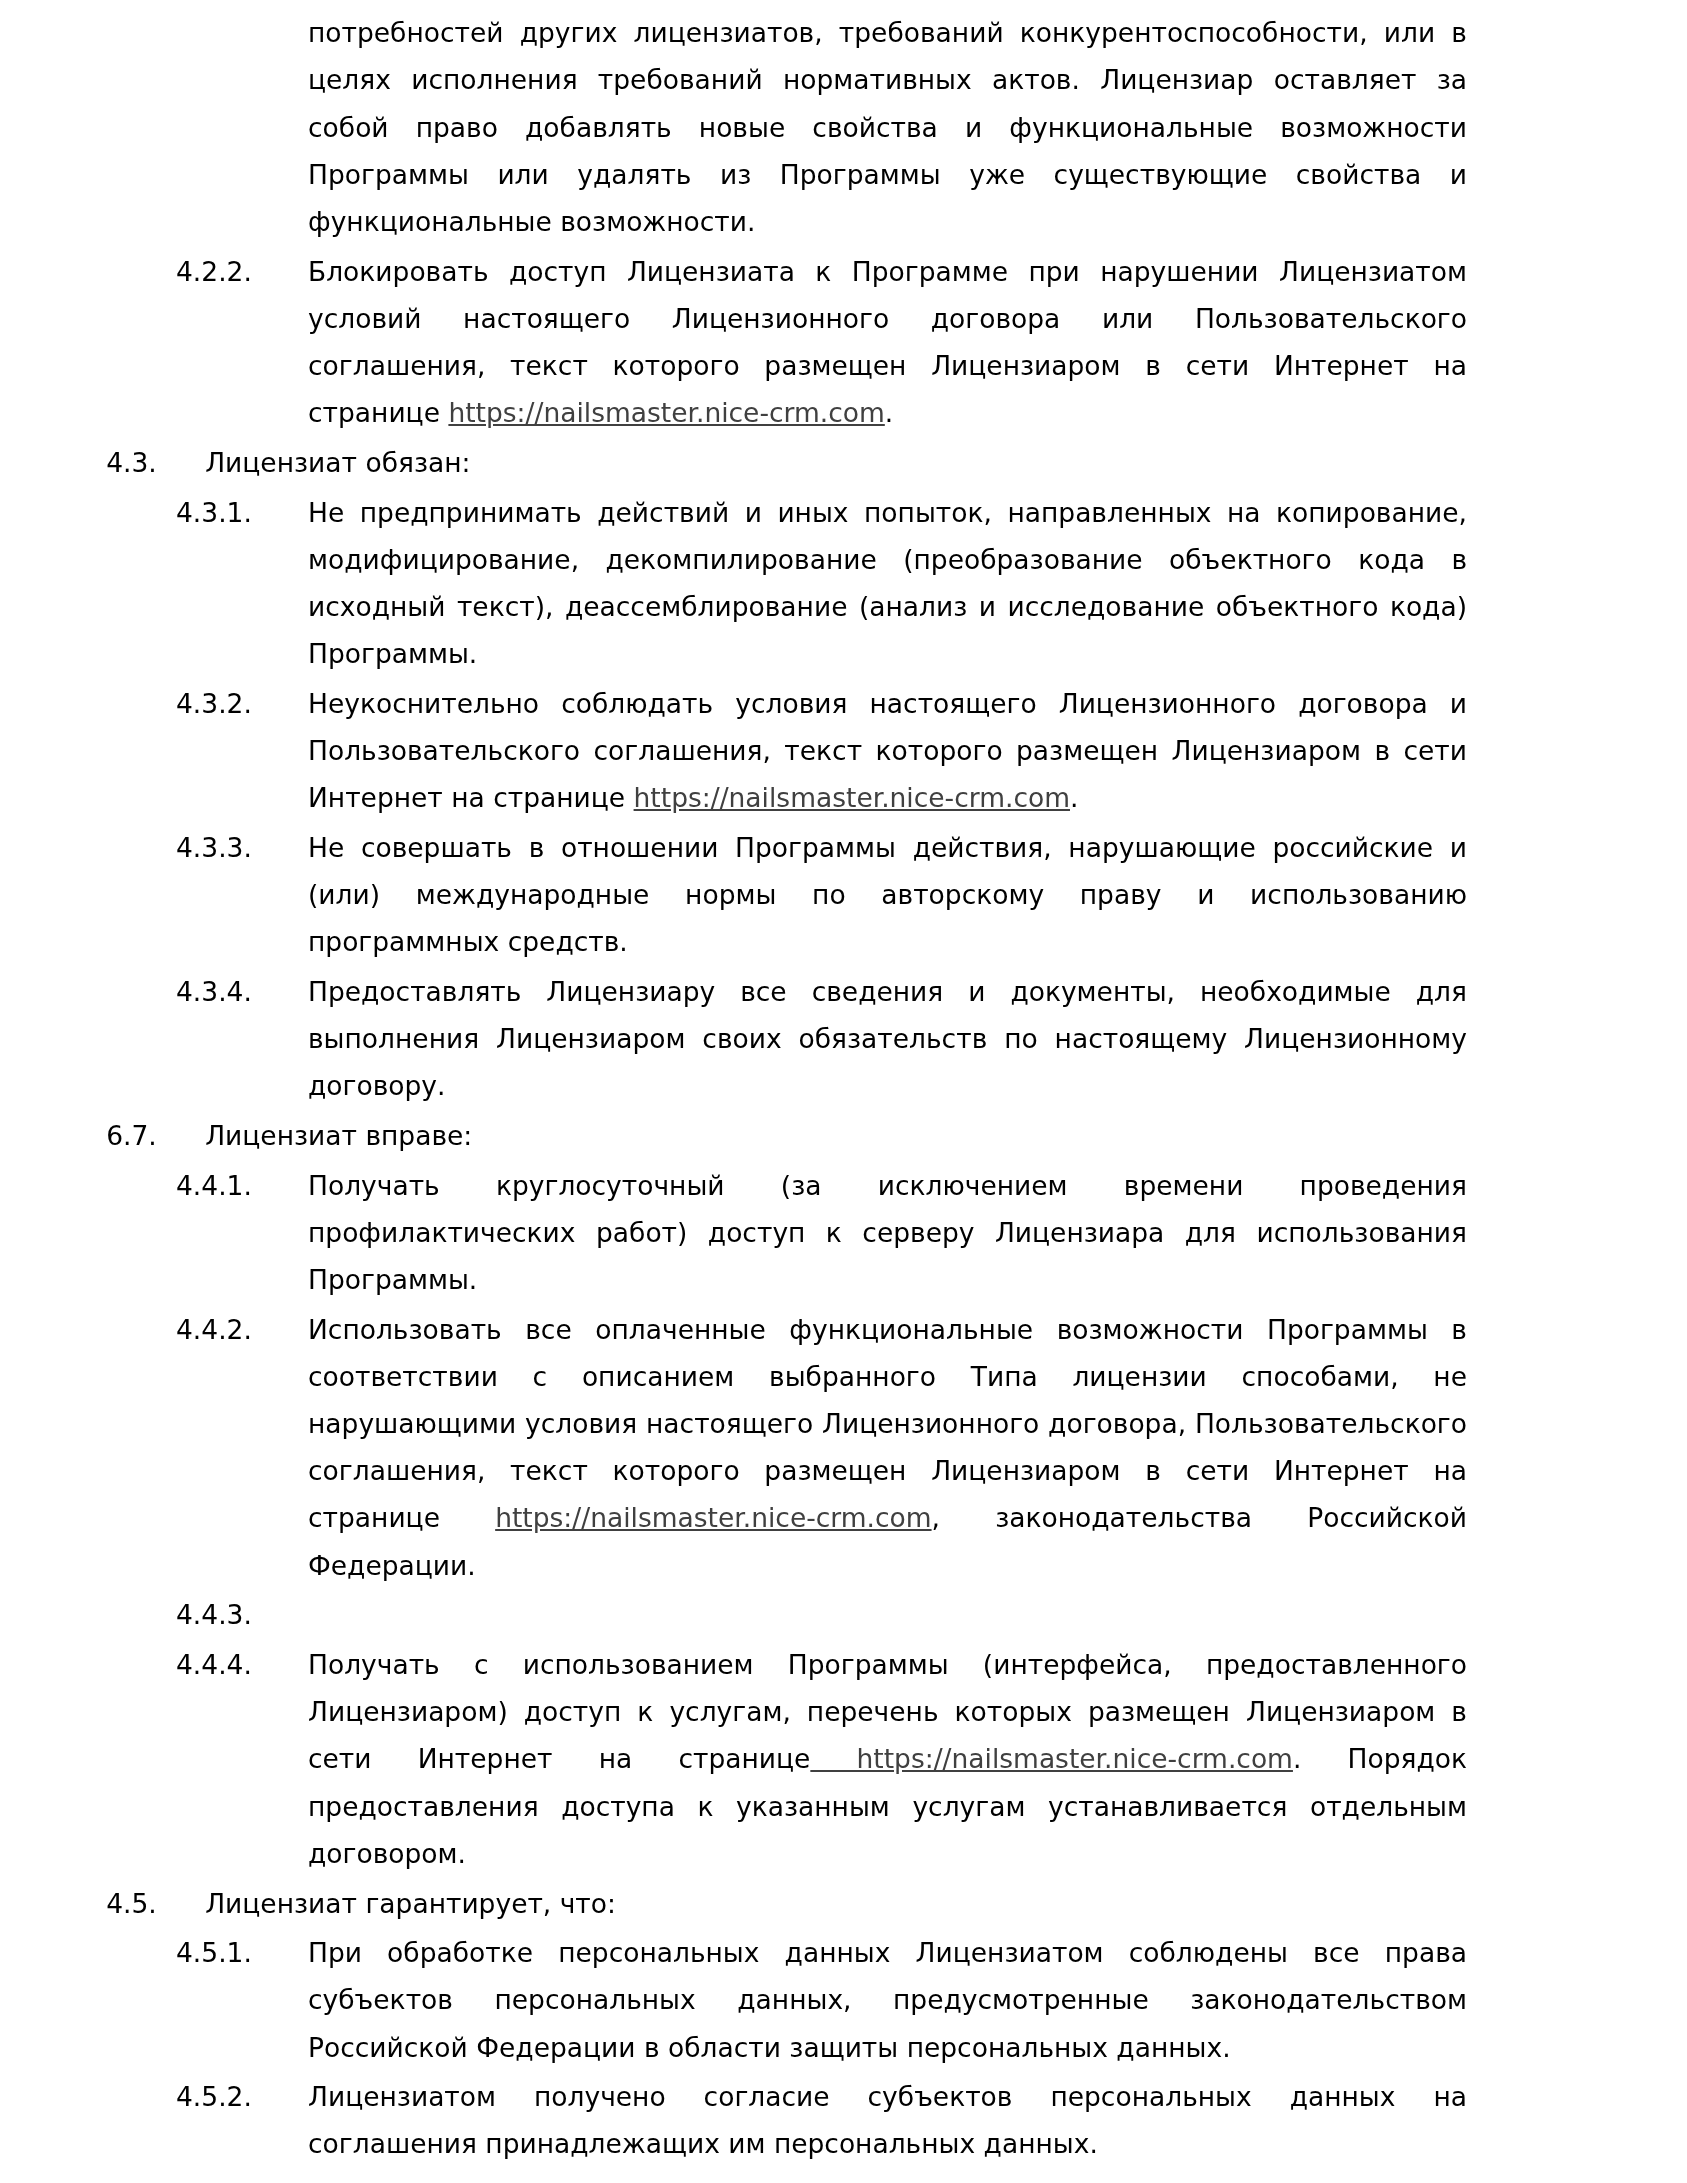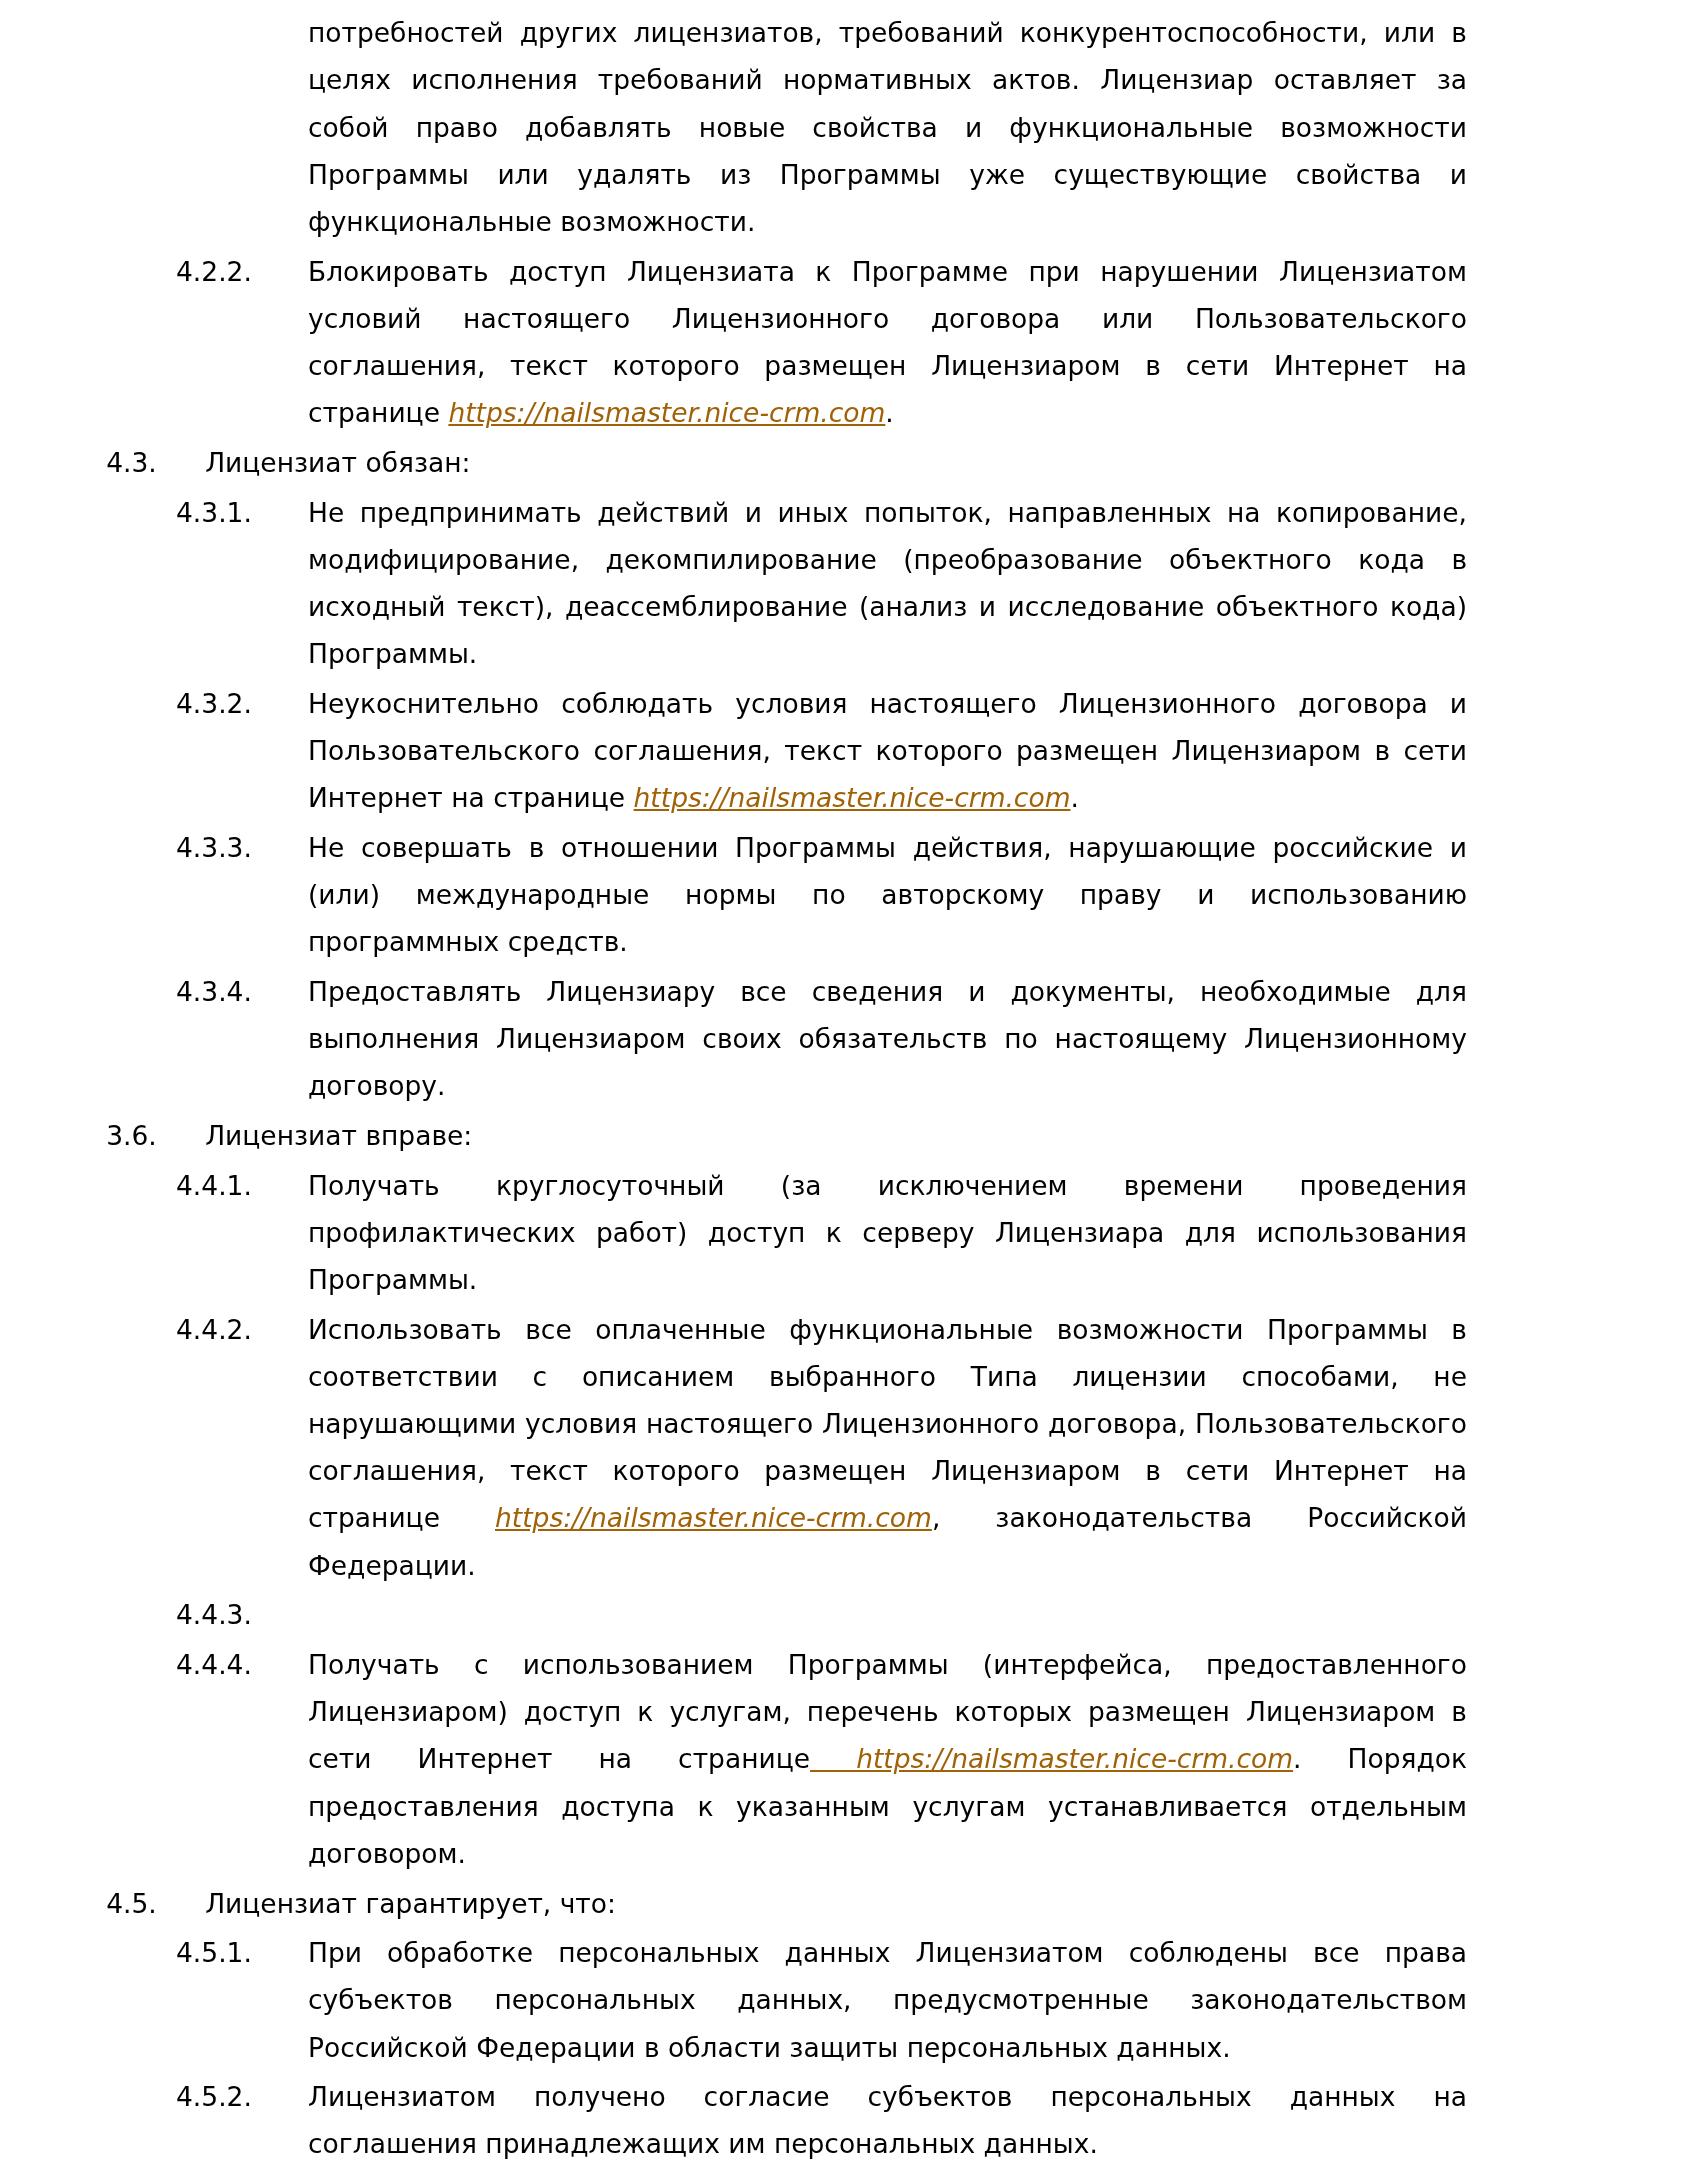--- a/index.html
+++ b/index.html
@@ -55,23 +55,22 @@
     margin: 0 0 2.6px 0;
   }
   .num {
     white-space: nowrap;
   }
   .body, .cont {
     text-align: justify;
     text-justify: inter-word;
   }
   .link {
-    color: #a16207;
+    color: #404040;
     text-decoration: underline;
-    font-style: italic;
   }
 </style>
 </head>
 <body>
 
 <div class="page">
   <div class="doc" id="doc-body">
       <div class="cont"><span>потребностей других лицензиатов, требований конкурентоспособности, или в целях исполнения требований нормативных актов. Лицензиар оставляет за собой право добавлять новые свойства и функциональные возможности Программы или удалять из Программы уже существующие свойства и функциональные возможности.</span></div>
       <div class="clause lvl3">
         <div class="num">4.2.2.</div>
@@ -91,21 +90,21 @@
       </div>
       <div class="clause lvl3">
         <div class="num">4.3.3.</div>
         <div class="body"><span>Не совершать в отношении Программы действия, нарушающие российские и (или) международные нормы по авторскому праву и использованию программных средств.</span></div>
       </div>
       <div class="clause lvl3">
         <div class="num">4.3.4.</div>
         <div class="body"><span>Предоставлять Лицензиару все сведения и документы, необходимые для выполнения Лицензиаром своих обязательств по настоящему Лицензионному договору.</span></div>
       </div>
       <div class="clause lvl2">
-        <div class="num">3.6.</div>
+        <div class="num">6.7.</div>
         <div class="body"><span>Лицензиат вправе:</span></div>
       </div>
       <div class="clause lvl3">
         <div class="num">4.4.1.</div>
         <div class="body"><span>Получать круглосуточный (за исключением времени проведения профилактических работ) доступ к серверу Лицензиара для использования Программы.</span></div>
       </div>
       <div class="clause lvl3">
         <div class="num">4.4.2.</div>
         <div class="body"><span>Использовать все оплаченные функциональные возможности Программы в соответствии с описанием выбранного Типа лицензии способами, не нарушающими условия настоящего Лицензионного договора, Пользовательского соглашения, текст которого размещен Лицензиаром в сети Интернет на странице </span><span class="link">https://nailsmaster.nice-crm.com</span><span>, законодательства Российской Федерации.</span></div>
       </div>

